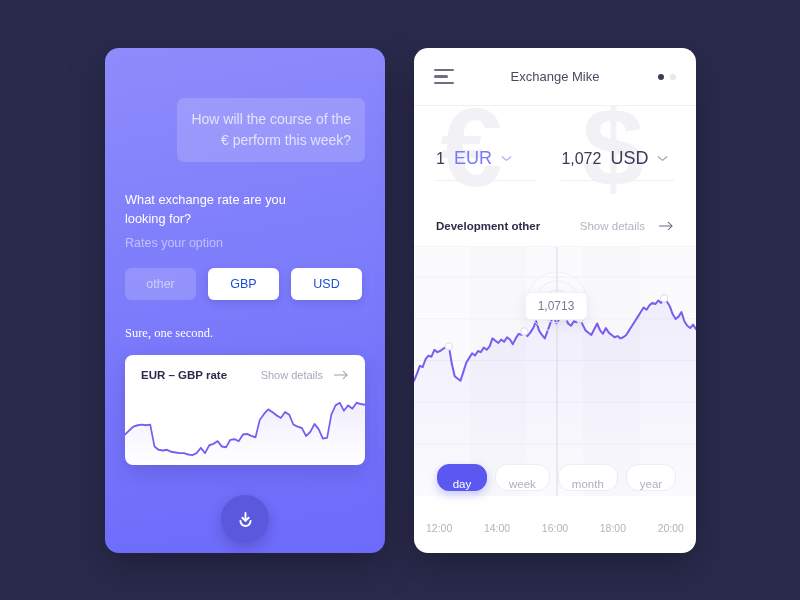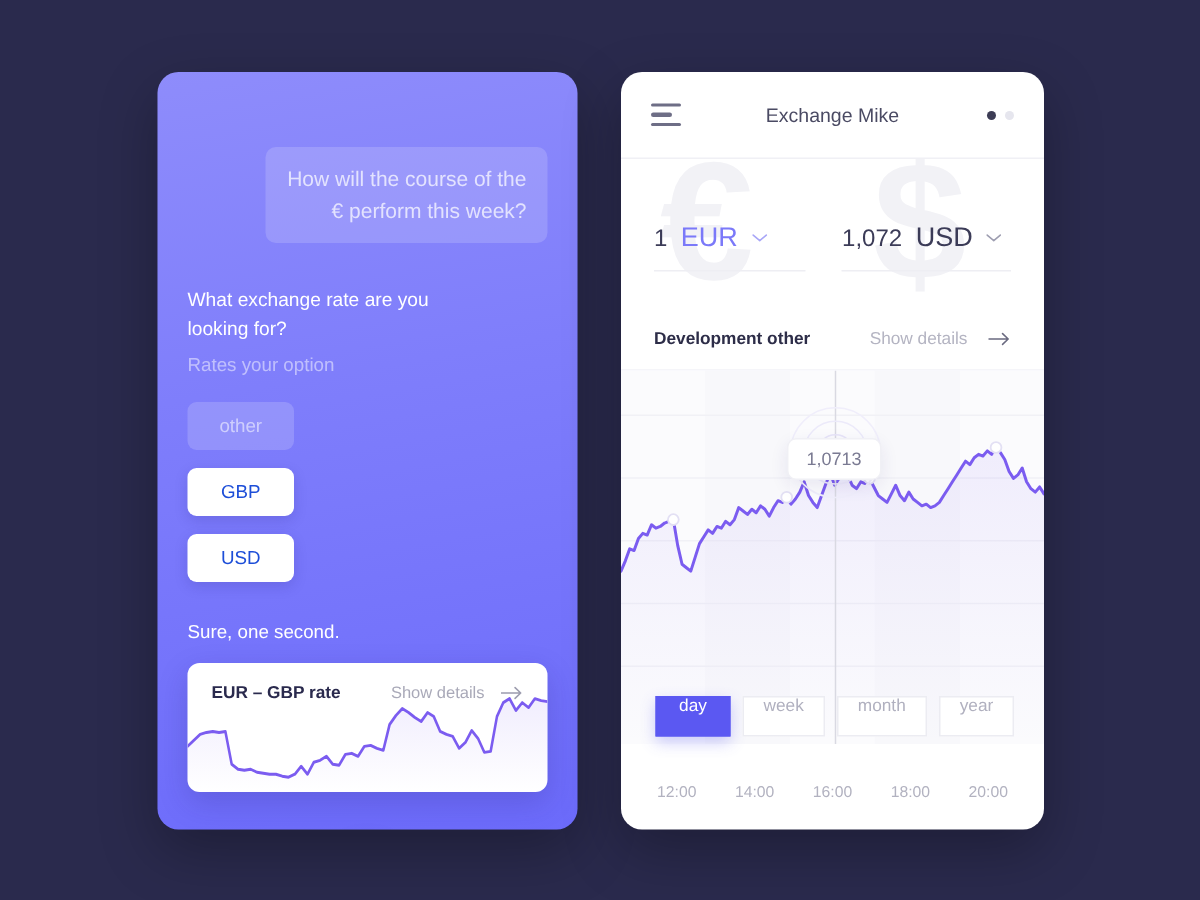--- a/index.html
+++ b/index.html
@@ -57,21 +57,20 @@
   }
   .q-sub {
     margin-top: 8px;
     color: rgba(255,255,255,0.5);
     font-size: 12.5px;
   }
   .opt-row {
     margin-top: 18px;
     display: flex;
     gap: 12px;
-    flex-direction: column;
   }
   .opt {
     width: 71px; height: 32px;
     border-radius: 6px;
     display: flex; align-items: center; justify-content: center;
     font-size: 12.5px;
     cursor: pointer;
   }
   .opt.muted {
     background: rgba(255,255,255,0.17);
@@ -79,27 +78,28 @@
   }
   .opt.light {
     background: #ffffff;
     color: #1d4ed8;
     box-shadow: 0 3px 9px rgba(40,30,120,0.16);
   }
   .sure-line {
     margin-top: 26px;
     color: #ffffff;
     font-size: 12.5px;
+    font-family: Liberation Serif, serif;
   }
 
   .rate-card {
     margin-top: 14px;
     background: #ffffff;
     border-radius: 8px;
-    height: 86px;
+    height: 110px;
     position: relative;
     overflow: hidden;
     box-shadow: 0 7px 20px rgba(40,30,120,0.20);
   }
   .rate-card-head {
     display: flex; align-items: center;
     justify-content: space-between;
     padding: 14px 16px 0 16px;
     position: relative; z-index: 3;
   }
@@ -231,24 +231,24 @@
   }
   .ranges {
     position: absolute;
     left: 437px; top: 464px;
     display: flex; gap: 8px;
     z-index: 7;
   }
   .range {
     height: 27px; min-width: 50px;
     padding: 0 13px;
-    border-radius: 0;
+    border-radius: 12px;
     border: 1px solid #ececf2;
     background: #ffffff;
-    display: flex; align-items: flex-start; justify-content: center;
+    display: flex; align-items: flex-end; justify-content: center;
     font-size: 11.5px; color: #b0b0bf;
     cursor: pointer;
   }
   .range.active {
     background: #5b58f2; border-color: #5b58f2; color: #ffffff;
     box-shadow: 0 4px 10px rgba(91,88,242,0.3);
   }
 </style>
 </head>
 <body>
@@ -412,21 +412,21 @@
       </div>
       <div class="range">
         <span>month</span>
       </div>
       <div class="range">
         <span>year</span>
       </div>
     </div>
 
     <div style="position:absolute; left:0; right:0; top:474px; display:flex;
-                justify-content:space-between; padding:0 24px; font-size:10.5px;
+                justify-content:space-between; padding:0 12px; font-size:10.5px;
                 color:#b2b2c0; z-index:7;">
       <span>12:00</span>
       <span>14:00</span>
       <span>16:00</span>
       <span>18:00</span>
       <span>20:00</span>
     </div>
   </div>
 
   <div class="tooltip">1,0713</div>

